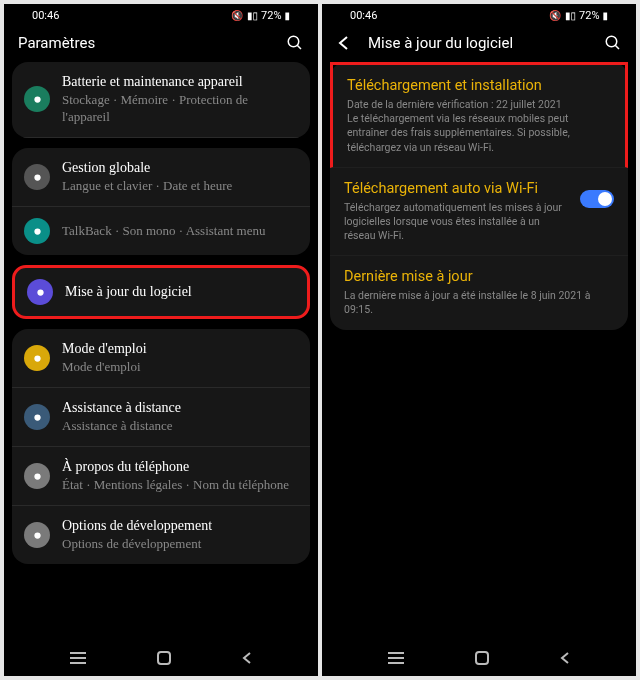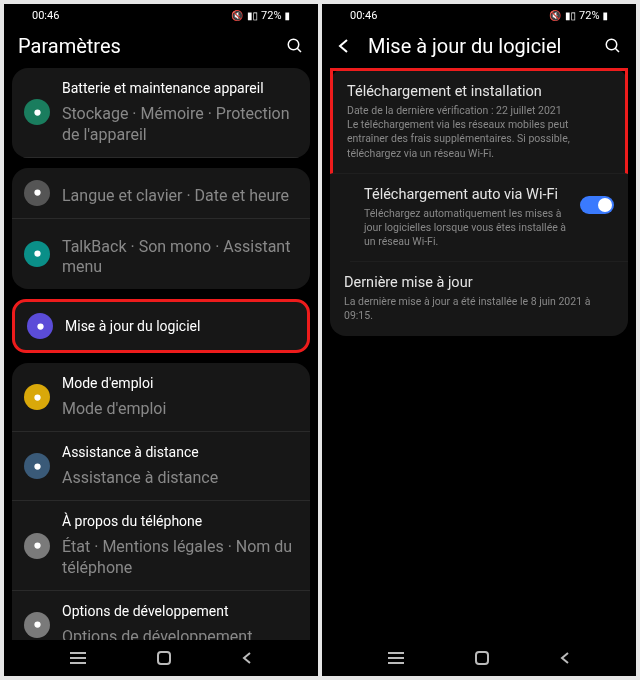--- a/index.html
+++ b/index.html
@@ -30,52 +30,53 @@
     justify-content: space-between;
   }
   .status-right { display: flex; align-items: center; gap: 3px; }
   .status-icon { font-size: 10px; }
   .header {
     display: flex;
     align-items: center;
     padding: 8px 14px 10px;
     color: #fff;
   }
-  .header-title { font-size: 20px; font-weight: 400; flex: 1; }
+  .header-title { font-size: 15px; font-weight: 400; flex: 1; }
   .back-btn { width: 20px; margin-right: 12px; display:flex; align-items:center; }
   .search-btn { width: 18px; height: 18px; }
   .content { flex: 1; overflow: hidden; padding: 0 8px; }
   .card {
     background: #171717;
     border-radius: 16px;
     margin-bottom: 10px;
     overflow: hidden;
+    font-family: Liberation Serif, serif;
   }
   .row {
     display: flex;
     align-items: center;
     padding: 11px 12px;
     gap: 12px;
   }
   .row.divider { border-bottom: 1px solid #2a2a2a; }
   .icon-wrap {
     width: 26px; height: 26px; border-radius: 50%;
     display: flex; align-items: center; justify-content: center;
     flex-shrink: 0;
   }
   .row-text { flex: 1; min-width: 0; }
   .row-title { color: #fff; font-size: 14px; line-height: 1.3; }
-  .row-sub { color: #888; font-size: 16px; line-height: 1.3; margin-top: 7px; }
+  .row-sub { color: #888; font-size: 13px; line-height: 1.3; margin-top: 1px; }
   .highlight { border: 3px solid #ee1c1c; }
   .card.highlight { border-radius: 14px; }
   .detail-row { padding: 12px 14px; border-bottom: 1px solid #1f1f1f; position: relative; }
   .detail-row:last-child { border-bottom: none; }
-  .detail-title { color: #e5e5e5; font-size: 14.5px; margin-bottom: 4px; }
+  .detail-title { color: #eab308; font-size: 14.5px; margin-bottom: 4px; }
   .detail-sub { color: #888; font-size: 10.5px; line-height: 1.35; }
-  .toggle-row { display: flex; gap: 10px; align-items: flex-start; margin-left: 20px; }
+  .toggle-row { display: flex; gap: 10px; align-items: flex-start; }
   .toggle-text { flex: 1; }
   .toggle {
     width: 34px; height: 18px; background: #3a7afe; border-radius: 10px;
     position: relative; flex-shrink: 0; margin-top: 10px;
   }
   .toggle::after {
     content: ""; position: absolute; right: 2px; top: 2px;
     width: 14px; height: 14px; background: #fff; border-radius: 50%;
   }
   .detail-card { background: #171717; border-radius: 16px; }
@@ -131,20 +132,21 @@
         </div>
       </div>
       <div class="card">
         <div class="row divider">
           <div class="icon-wrap ic-bg-gray">
             <svg width="15" height="15" viewBox="0 0 24 24" fill="#fff">
               <circle cx="12" cy="12" r="5"></circle>
             </svg>
           </div>
           <div class="row-text">
+            <div class="row-title">Gestion globale</div>
             <div class="row-sub">Langue et clavier · Date et heure</div>
           </div>
         </div>
         <div class="row">
           <div class="icon-wrap ic-bg-teal">
             <svg width="15" height="15" viewBox="0 0 24 24" fill="#fff">
               <circle cx="12" cy="12" r="5"></circle>
             </svg>
           </div>
           <div class="row-text">

